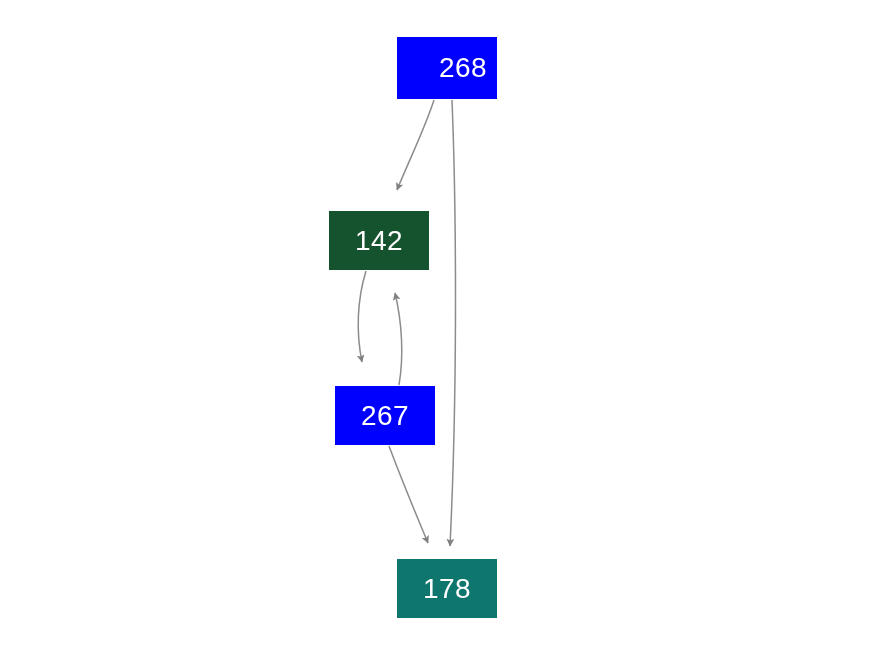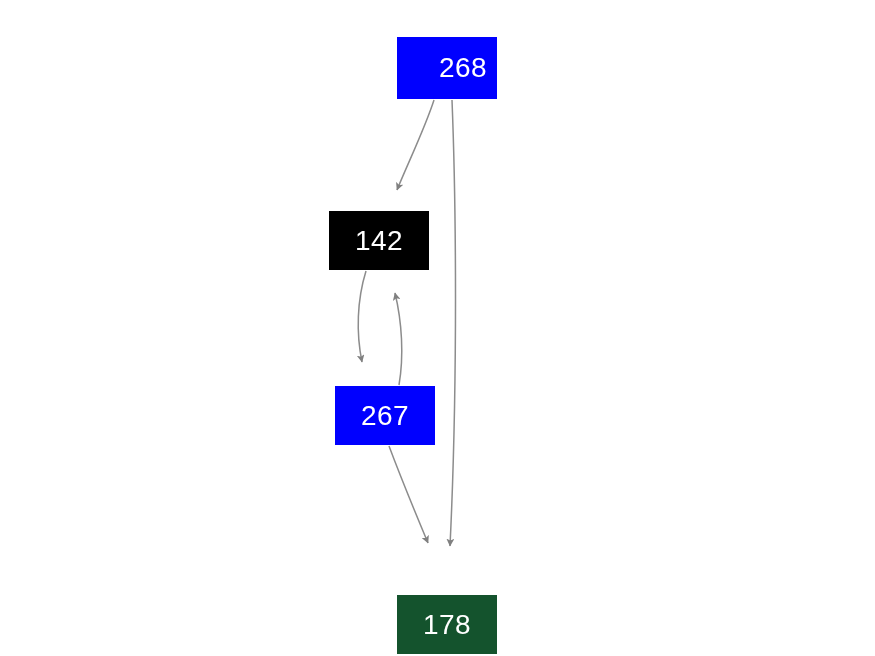--- a/index.html
+++ b/index.html
@@ -62,25 +62,25 @@
 
     <path d="M 399 385 C 404 356, 402 322, 395 293" fill="none" stroke="#8c8c8c" stroke-width="1.5" marker-end="url(#arrow-gray)"></path>
 
     <path d="M 389 446 C 401 478, 415 512, 428 543" fill="none" stroke="#8c8c8c" stroke-width="1.5" marker-end="url(#arrow-gray)"></path>
   </svg>
 
   <div class="node-rect" style="left:397px; top:37px; width:100px; height:62px; background:#0000ff;padding-left:32px;">
     <span class="node-label">268</span>
   </div>
 
-  <div class="node-rect" style="left:329px; top:211px; width:100px; height:59px; background:#000000;">
+  <div class="node-rect" style="left:329px; top:211px; width:100px; height:59px; background:#14532d;">
     <span class="node-label">142</span>
   </div>
 
   <div class="node-rect" style="left:329px; top:386px; width:100px; height:59px; background:#0000ff;margin-left:6px;">
     <span class="node-label">267</span>
   </div>
 
-  <div class="node-rect" style="left:397px; top:559px; width:100px; height:59px; background:#14532d;margin-top:36px;">
+  <div class="node-rect" style="left:397px; top:559px; width:100px; height:59px; background:#0f766e;">
     <span class="node-label">178</span>
   </div>
 
 </div>
 
 </body></html>

